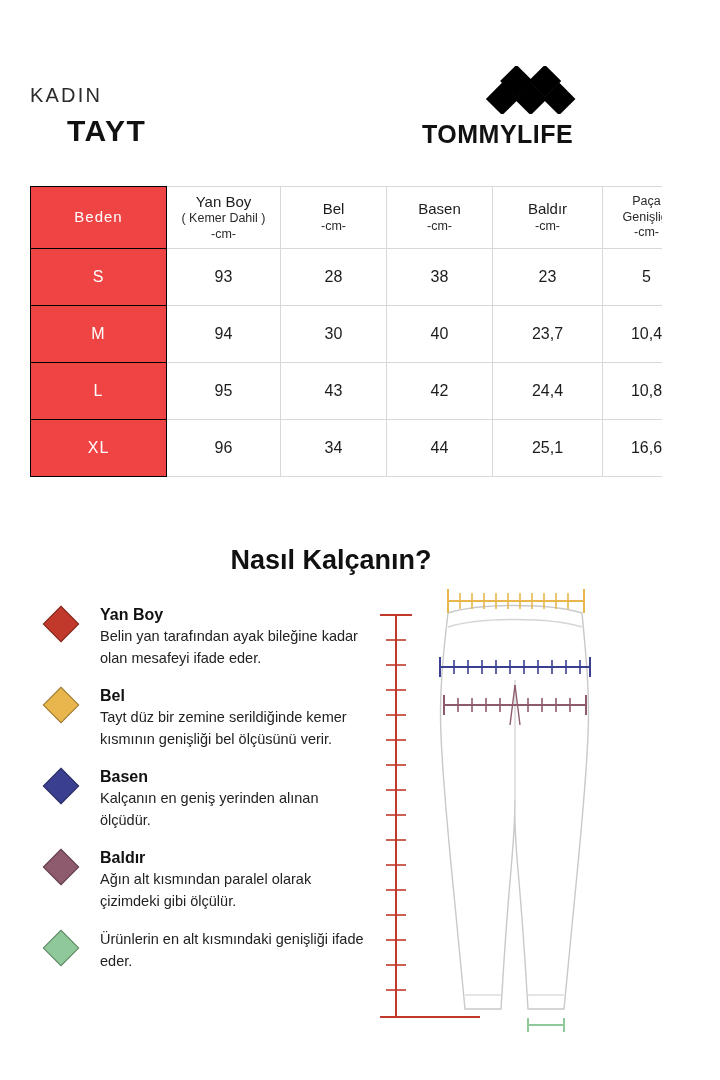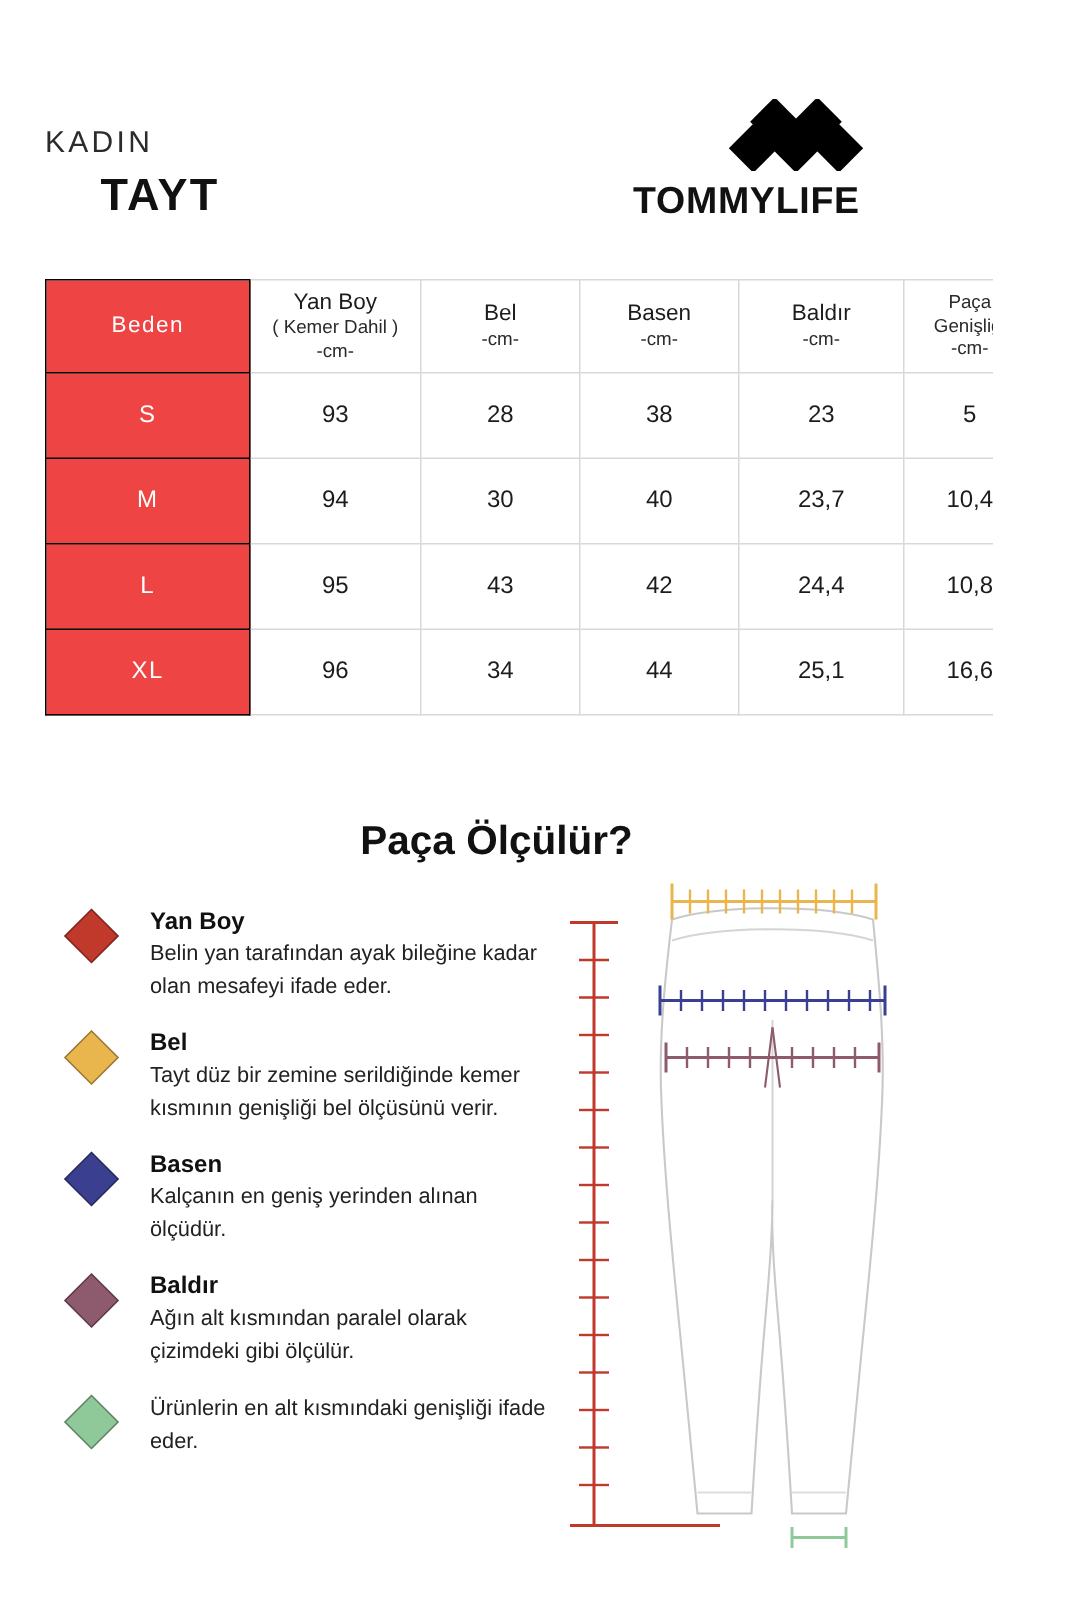--- a/index.html
+++ b/index.html
@@ -229,21 +229,21 @@
           <td>96</td>
           <td>34</td>
           <td>44</td>
           <td>25,1</td>
           <td>16,6</td>
         </tr>
       </tbody>
     </table>
   </div>
 
-  <div class="section-title">Paça Ölçülür?</div>
+  <div class="section-title">Nasıl Kalçanın?</div>
 
   <div class="legend">
 
     <div class="legend-item">
       <span class="diamond" style="background:#c0392b"></span>
       <div class="legend-title">Yan Boy</div>
       <div class="legend-desc">Belin yan tarafından ayak bileğine kadar olan mesafeyi ifade eder.</div>
     </div>
 
     <div class="legend-item">

